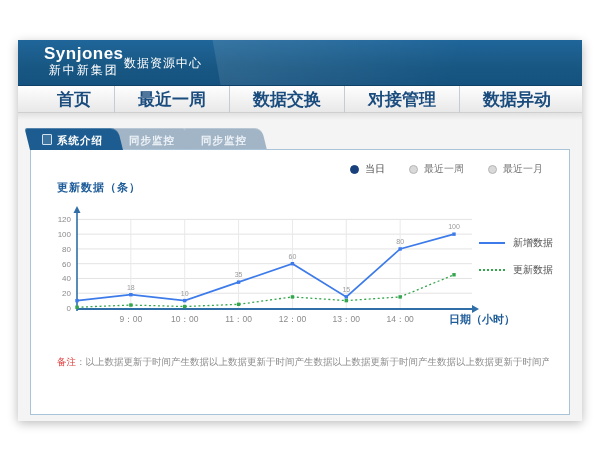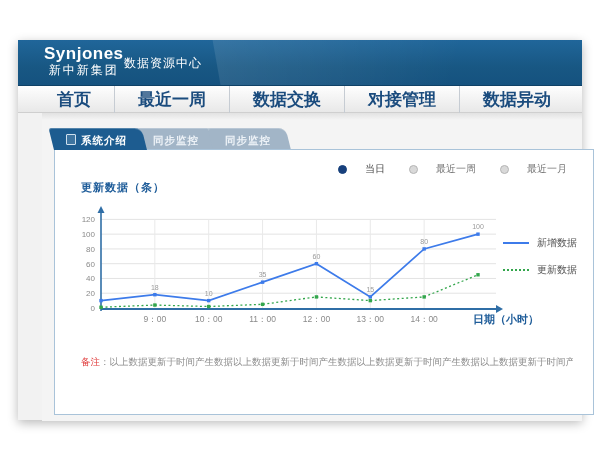--- a/index.html
+++ b/index.html
@@ -46,21 +46,20 @@
     border-bottom:1px solid #cfcfcf;
   }
   .nav-item{
     color:#1b4c7e;font-size:17px;font-weight:bold;padding:4px 23px;cursor:pointer;
   }
   .nav-item + .nav-item{border-left:1px solid #c6ccd3;}
   
   .content{
     position:relative;height:308px;
     background:linear-gradient(180deg,#e2e2e2 0,#f4f4f4 7px,#f4f4f4 100%);
-    margin-left:24px;
   }
   .tabs{position:absolute;left:12px;top:15px;display:flex;height:22px;}
   .tab{position:relative;height:22px;line-height:22px;padding:0 20px 0 12px;margin-right:-6px;cursor:pointer;}
   .tab .tab-bg{
     position:absolute;inset:0;transform:skewX(14deg);transform-origin:bottom left;
     border-radius:3px 7px 0 0;background:#a2b5c7;box-shadow:inset 0 1px 0 rgba(255,255,255,.25);
   }
   .tab.active .tab-bg{background:#1d5c90;}
   .tab .tab-label{
     position:relative;color:#eef3f8;font-size:10.5px;font-weight:bold;letter-spacing:1px;
@@ -70,21 +69,21 @@
   .tab .tab-ic{
     position:relative;display:inline-block;width:8px;height:9px;margin-right:5px;
     border:1px solid #cfe0ee;border-radius:1px;vertical-align:-1px;background:rgba(255,255,255,.15);
   }
   
   .panel{
     position:absolute;left:12px;top:36px;width:538px;height:264px;
     background:#fff;border:1px solid #a9c3d9;
   }
   .radio-row{position:absolute;top:12px;right:26px;display:flex;gap:24px;}
-  .radio-item{display:flex;align-items:center;gap:18px;cursor:pointer;}
+  .radio-item{display:flex;align-items:center;gap:6px;cursor:pointer;}
   .radio-dot{
     width:9px;height:9px;border-radius:50%;box-sizing:border-box;
     background:#d9d9d9;border:1px solid #b5b5b5;
   }
   .radio-item.selected .radio-dot{background:#17407c;border-color:#17407c;}
   .radio-label{font-size:10px;color:#777;}
   .radio-item.selected .radio-label{color:#444;}
   .y-axis-title{
     position:absolute;left:26px;top:30px;color:#1e5c99;font-size:11px;font-weight:bold;letter-spacing:1px;
   }

